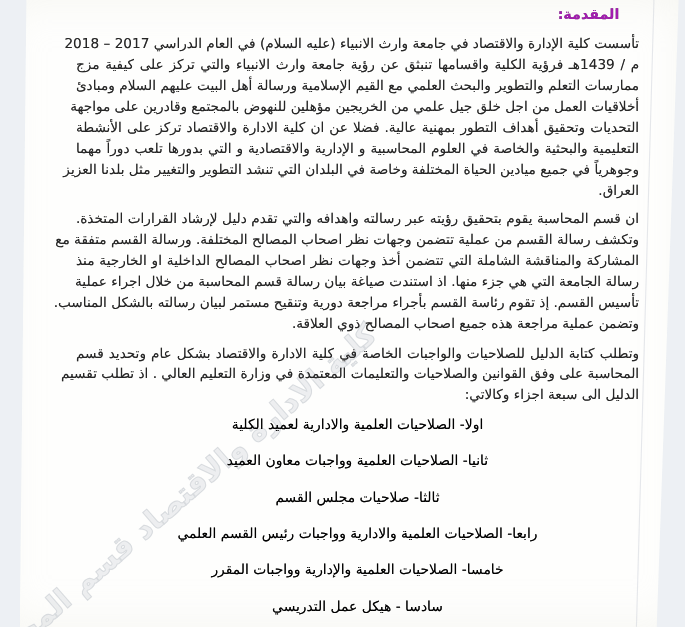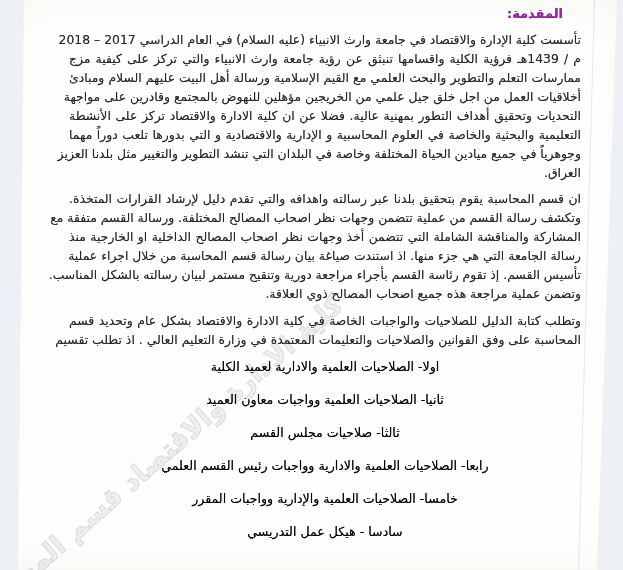--- a/index.html
+++ b/index.html
@@ -92,31 +92,32 @@
       <div class="line">م / 1439هـ فرؤية الكلية واقسامها تنبثق عن رؤية جامعة وارث الانبياء والتي تركز على كيفية مزج</div>
       <div class="line">ممارسات التعلم والتطوير والبحث العلمي مع القيم الإسلامية ورسالة أهل البيت عليهم السلام ومبادئ</div>
       <div class="line">أخلاقيات العمل من اجل خلق جيل علمي من الخريجين مؤهلين للنهوض بالمجتمع وقادرين على مواجهة</div>
       <div class="line">التحديات وتحقيق أهداف التطور بمهنية عالية. فضلا عن ان كلية الادارة والاقتصاد تركز على الأنشطة</div>
       <div class="line">التعليمية والبحثية والخاصة في العلوم المحاسبية و الإدارية والاقتصادية و التي بدورها تلعب دوراً مهما</div>
       <div class="line">وجوهرياً في جميع ميادين الحياة المختلفة وخاصة في البلدان التي تنشد التطوير والتغيير مثل بلدنا العزيز</div>
       <div class="line last">العراق.</div>
     </div>
 
     <div class="para p2">
-      <div class="line">ان قسم المحاسبة يقوم بتحقيق بلدنا عبر رسالته واهدافه والتي تقدم دليل لإرشاد القرارات المتخذة.</div>
+      <div class="line">ان قسم المحاسبة يقوم بتحقيق رؤيته عبر رسالته واهدافه والتي تقدم دليل لإرشاد القرارات المتخذة.</div>
       <div class="line">وتكشف رسالة القسم من عملية تتضمن وجهات نظر اصحاب المصالح المختلفة. ورسالة القسم متفقة مع</div>
       <div class="line">المشاركة والمناقشة الشاملة التي تتضمن أخذ وجهات نظر اصحاب المصالح الداخلية او الخارجية منذ</div>
       <div class="line">رسالة الجامعة التي هي جزء منها. اذ استندت صياغة بيان رسالة قسم المحاسبة من خلال اجراء عملية</div>
       <div class="line">تأسيس القسم. إذ تقوم رئاسة القسم بأجراء مراجعة دورية وتنقيح مستمر لبيان رسالته بالشكل المناسب.</div>
       <div class="line last">وتضمن عملية مراجعة هذه جميع اصحاب المصالح ذوي العلاقة.</div>
     </div>
 
     <div class="para p3">
       <div class="line">وتطلب كتابة الدليل للصلاحيات والواجبات الخاصة في كلية الادارة والاقتصاد بشكل عام وتحديد قسم</div>
       <div class="line">المحاسبة على وفق القوانين والصلاحيات والتعليمات المعتمدة في وزارة التعليم العالي . اذ تطلب تقسيم</div>
+      <div class="line last">الدليل الى سبعة اجزاء وكالاتي:</div>
     </div>
 
     <div class="list">
       <div class="list-item">اولا- الصلاحيات العلمية والادارية لعميد الكلية</div>
       <div class="list-item">ثانيا- الصلاحيات العلمية وواجبات معاون العميد</div>
       <div class="list-item">ثالثا- صلاحيات مجلس القسم</div>
       <div class="list-item">رابعا- الصلاحيات العلمية والادارية وواجبات رئيس القسم العلمي</div>
       <div class="list-item">خامسا- الصلاحيات العلمية والإدارية وواجبات المقرر</div>
       <div class="list-item">سادسا - هيكل عمل التدريسي</div>
 

